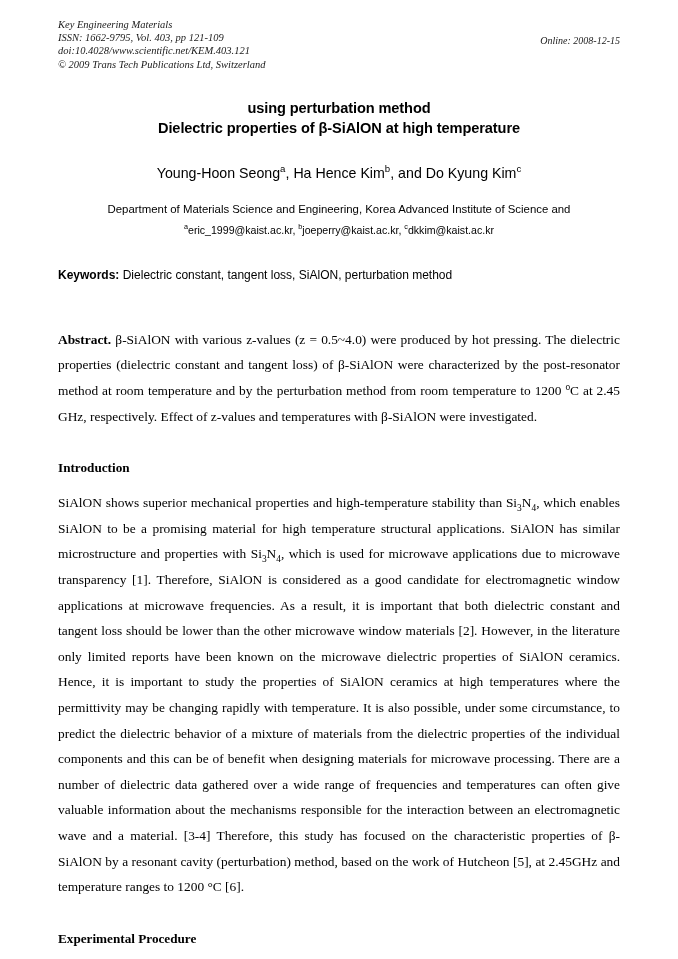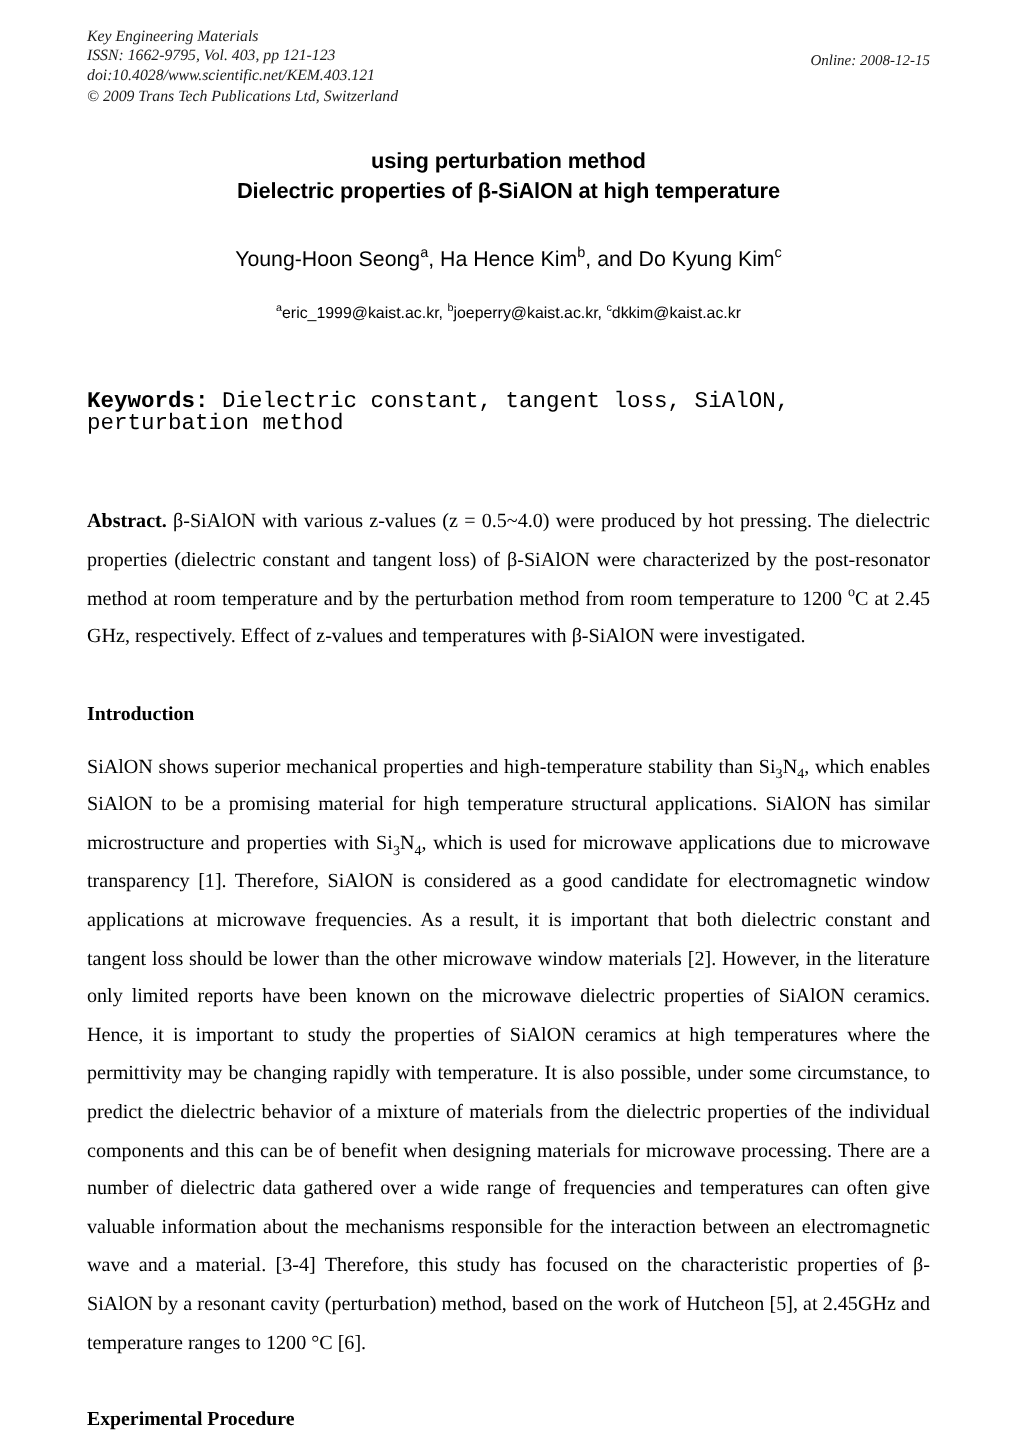--- a/index.html
+++ b/index.html
@@ -78,23 +78,23 @@
     font-size: 11.4px;
     line-height: 21.5px;
   }
   .affil-line { display: block; }
   .emails {
     font-size: 10.6px;
   }
 
   
   .keywords {
-    margin-top: 40px;
-    font-family: Liberation Mono, monospace;
-    font-size: 15px;
+    margin-top: 26px;
+    font-family: Liberation Sans, sans-serif;
+    font-size: 12px;
     line-height: 15px;
   }
   .keywords .kw-label { font-weight: bold; }
 
   
   .abstract {
     margin-top: 44px;
     font-family: "Liberation Serif", serif;
     font-size: 13.4px;
     line-height: 25.6px;
@@ -135,37 +135,38 @@
   }
 </style>
 </head>
 <body>
 
 <div class="page">
 
   <div class="journal-header">
     <div class="left">
       <div class="jh-line">Key Engineering Materials</div>
-      <div class="jh-line">ISSN: 1662-9795, Vol. 403, pp 121-123</div>
+      <div class="jh-line">ISSN: 1662-9795, Vol. 403, pp 121-109</div>
       <div class="jh-line">doi:10.4028/www.scientific.net/KEM.403.121</div>
       <div class="jh-line">© 2009 Trans Tech Publications Ltd, Switzerland</div>
     </div>
     <div class="online-date">Online: 2008-12-15</div>
   </div>
 
   <div class="title-block">
     <span class="title-line">using perturbation method</span>
     <span class="title-line">Dielectric properties of β-SiAlON at high temperature</span>
   </div>
 
   <div class="authors">
     <span>Young-Hoon Seong</span><sup>a</sup><span>, </span><span>Ha Hence Kim</span><sup>b</sup><span>, and </span><span>Do Kyung Kim</span><sup>c</sup>
   </div>
 
   <div class="affil">
+    <span class="affil-line">Department of Materials Science and Engineering, Korea Advanced Institute of Science and</span>
     <span class="affil-line emails"><sup>a</sup><span>eric_1999@kaist.ac.kr, </span><sup>b</sup><span>joeperry@kaist.ac.kr, </span><sup>c</sup><span>dkkim@kaist.ac.kr</span></span>
   </div>
 
   <div class="keywords">
     <span class="kw-label">Keywords:</span>
     <span>Dielectric constant, tangent loss, SiAlON, perturbation method</span>
   </div>
 
   <div class="abstract">
     <span class="ab-label">Abstract.</span>

